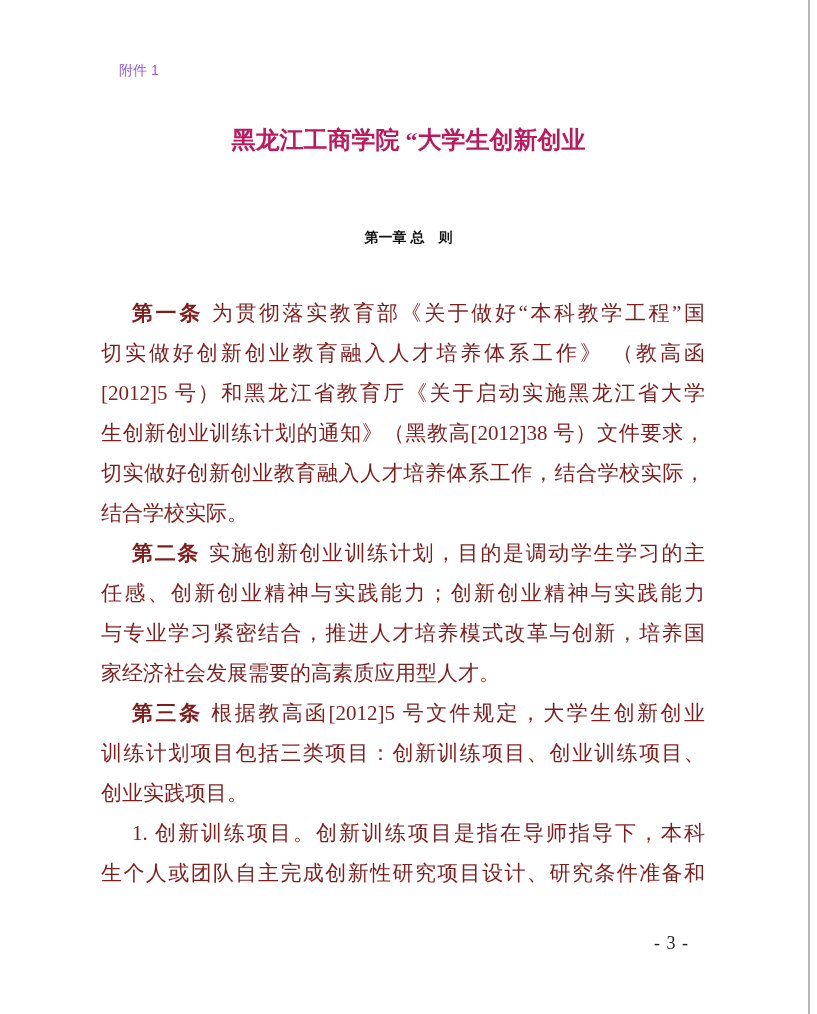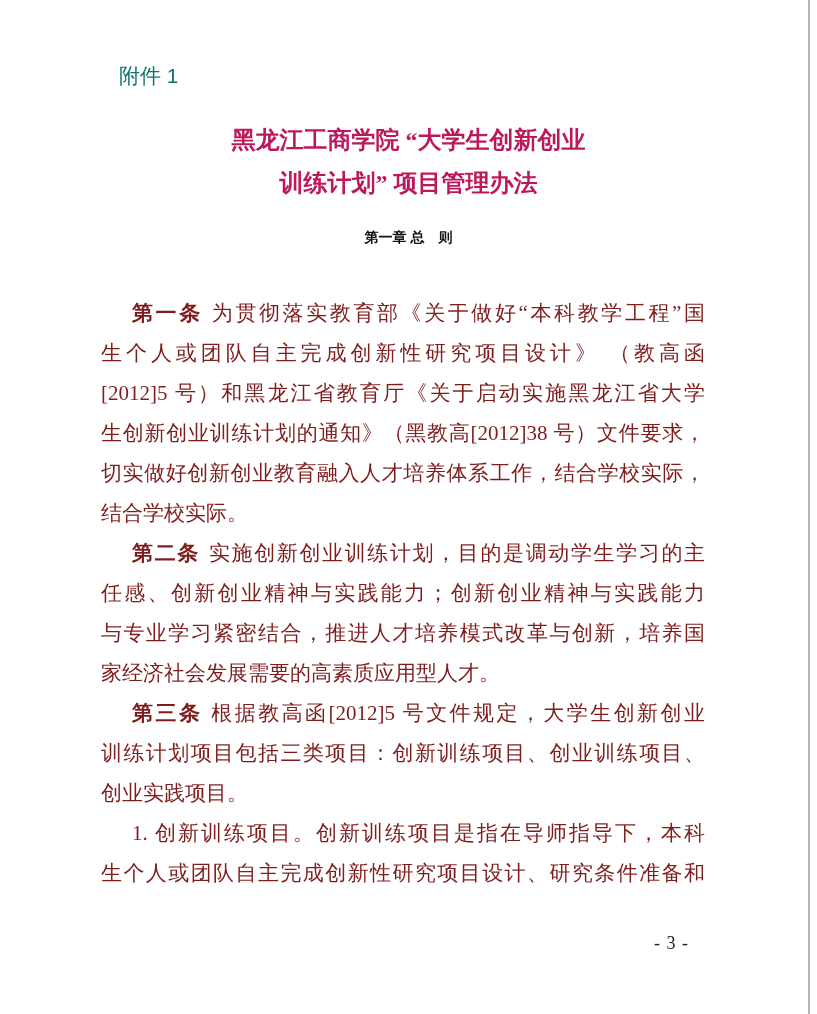--- a/index.html
+++ b/index.html
@@ -17,23 +17,23 @@
     left: 808px;
     top: 0;
     width: 2px;
     height: 1014px;
     background: #b6b6b6;
   }
   .attachment {
     position: absolute;
     left: 119px;
     top: 62px;
-    font-size: 21px;
+    font-size: 14px;
     font-family: "Liberation Sans", "DejaVu Sans", sans-serif;
-    color: #0f766e;
+    color: #8b5cf6;
   }
   .title {
     position: absolute;
     left: 0;
     top: 119px;
     width: 817px;
     margin: 0;
     text-align: center;
     font-weight: bold;
     font-size: 24px;
@@ -85,31 +85,30 @@
 </style>
 </head>
 <body>
 
 <div class="page">
 
   <div class="attachment">附件 1</div>
 
   <h1 class="title">
     <span class="tline">黑龙江工商学院 “大学生创新创业</span>
-    <span class="tline">训练计划” 项目管理办法</span>
   </h1>
 
   <h2 class="chapter">第一章 总　则</h2>
 
   <div class="body-block">
 
     <div class="bline ind">
       <span class="head">第一条</span><span>为贯彻落实教育部《关于做好“本科教学工程”国</span>
     </div>
-    <div class="bline">生个人或团队自主完成创新性研究项目设计》 （教高函</div>
+    <div class="bline">切实做好创新创业教育融入人才培养体系工作》 （教高函</div>
     <div class="bline">[2012]5 号）和黑龙江省教育厅《关于启动实施黑龙江省大学</div>
     <div class="bline">生创新创业训练计划的通知》（黑教高[2012]38 号）文件要求，</div>
     <div class="bline">切实做好创新创业教育融入人才培养体系工作，结合学校实际，</div>
     <div class="bline noj">结合学校实际。</div>
 
     <div class="bline ind">
       <span class="head">第二条</span><span>实施创新创业训练计划，目的是调动学生学习的主</span>
     </div>
     <div class="bline">任感、创新创业精神与实践能力；创新创业精神与实践能力</div>
     <div class="bline">与专业学习紧密结合，推进人才培养模式改革与创新，培养国</div>

